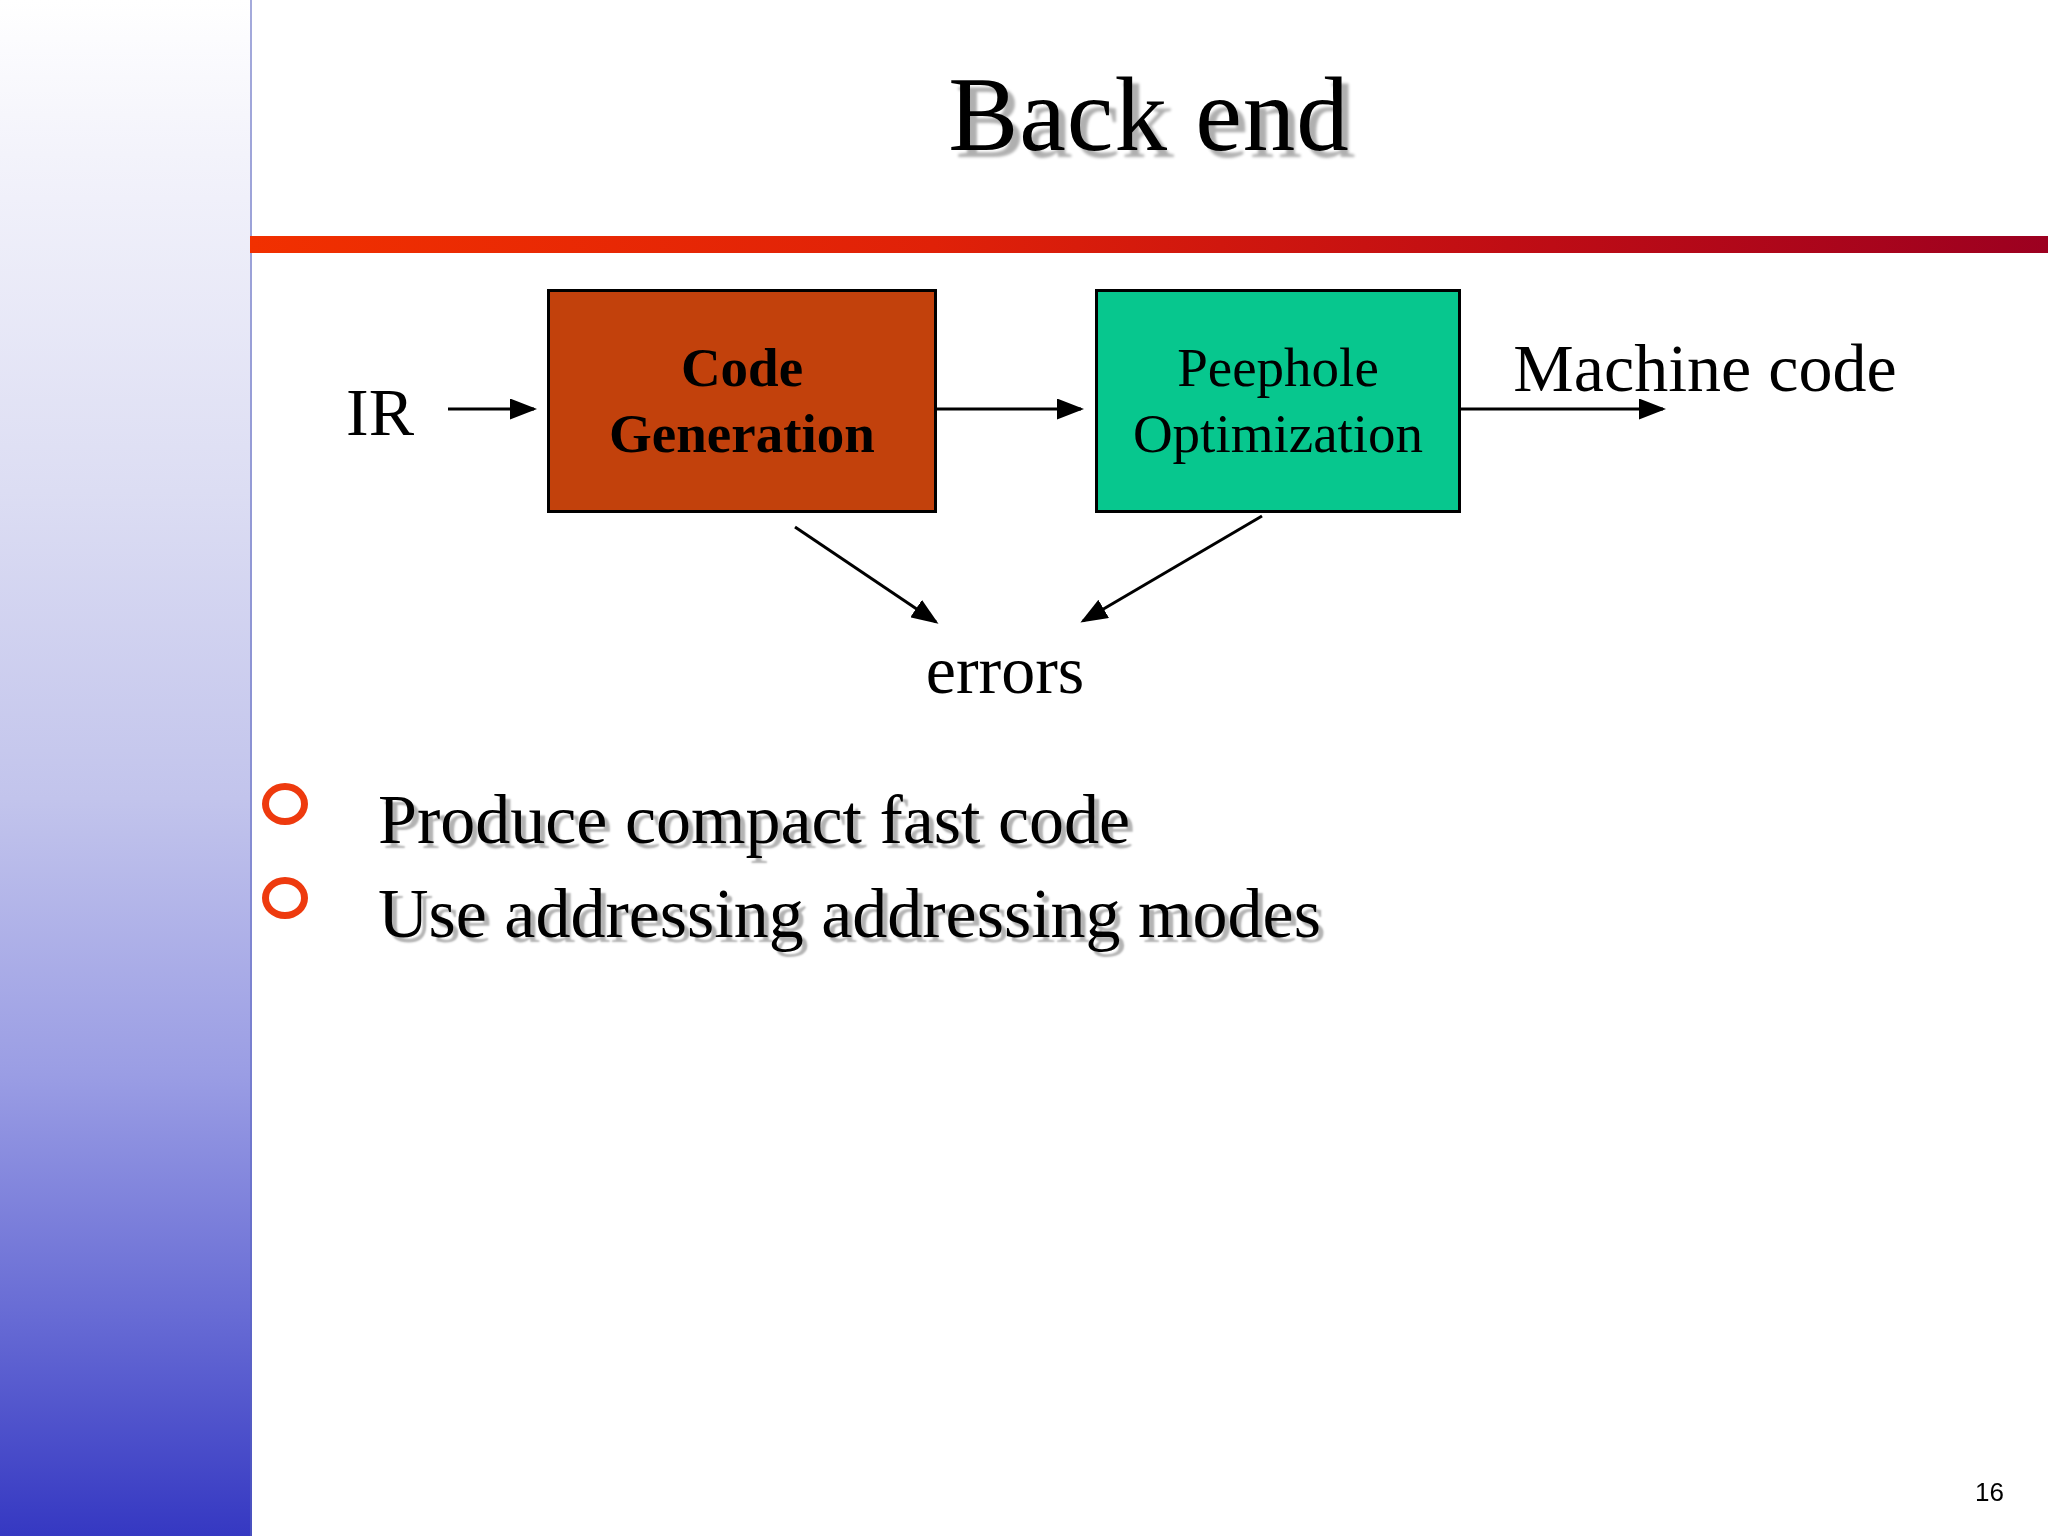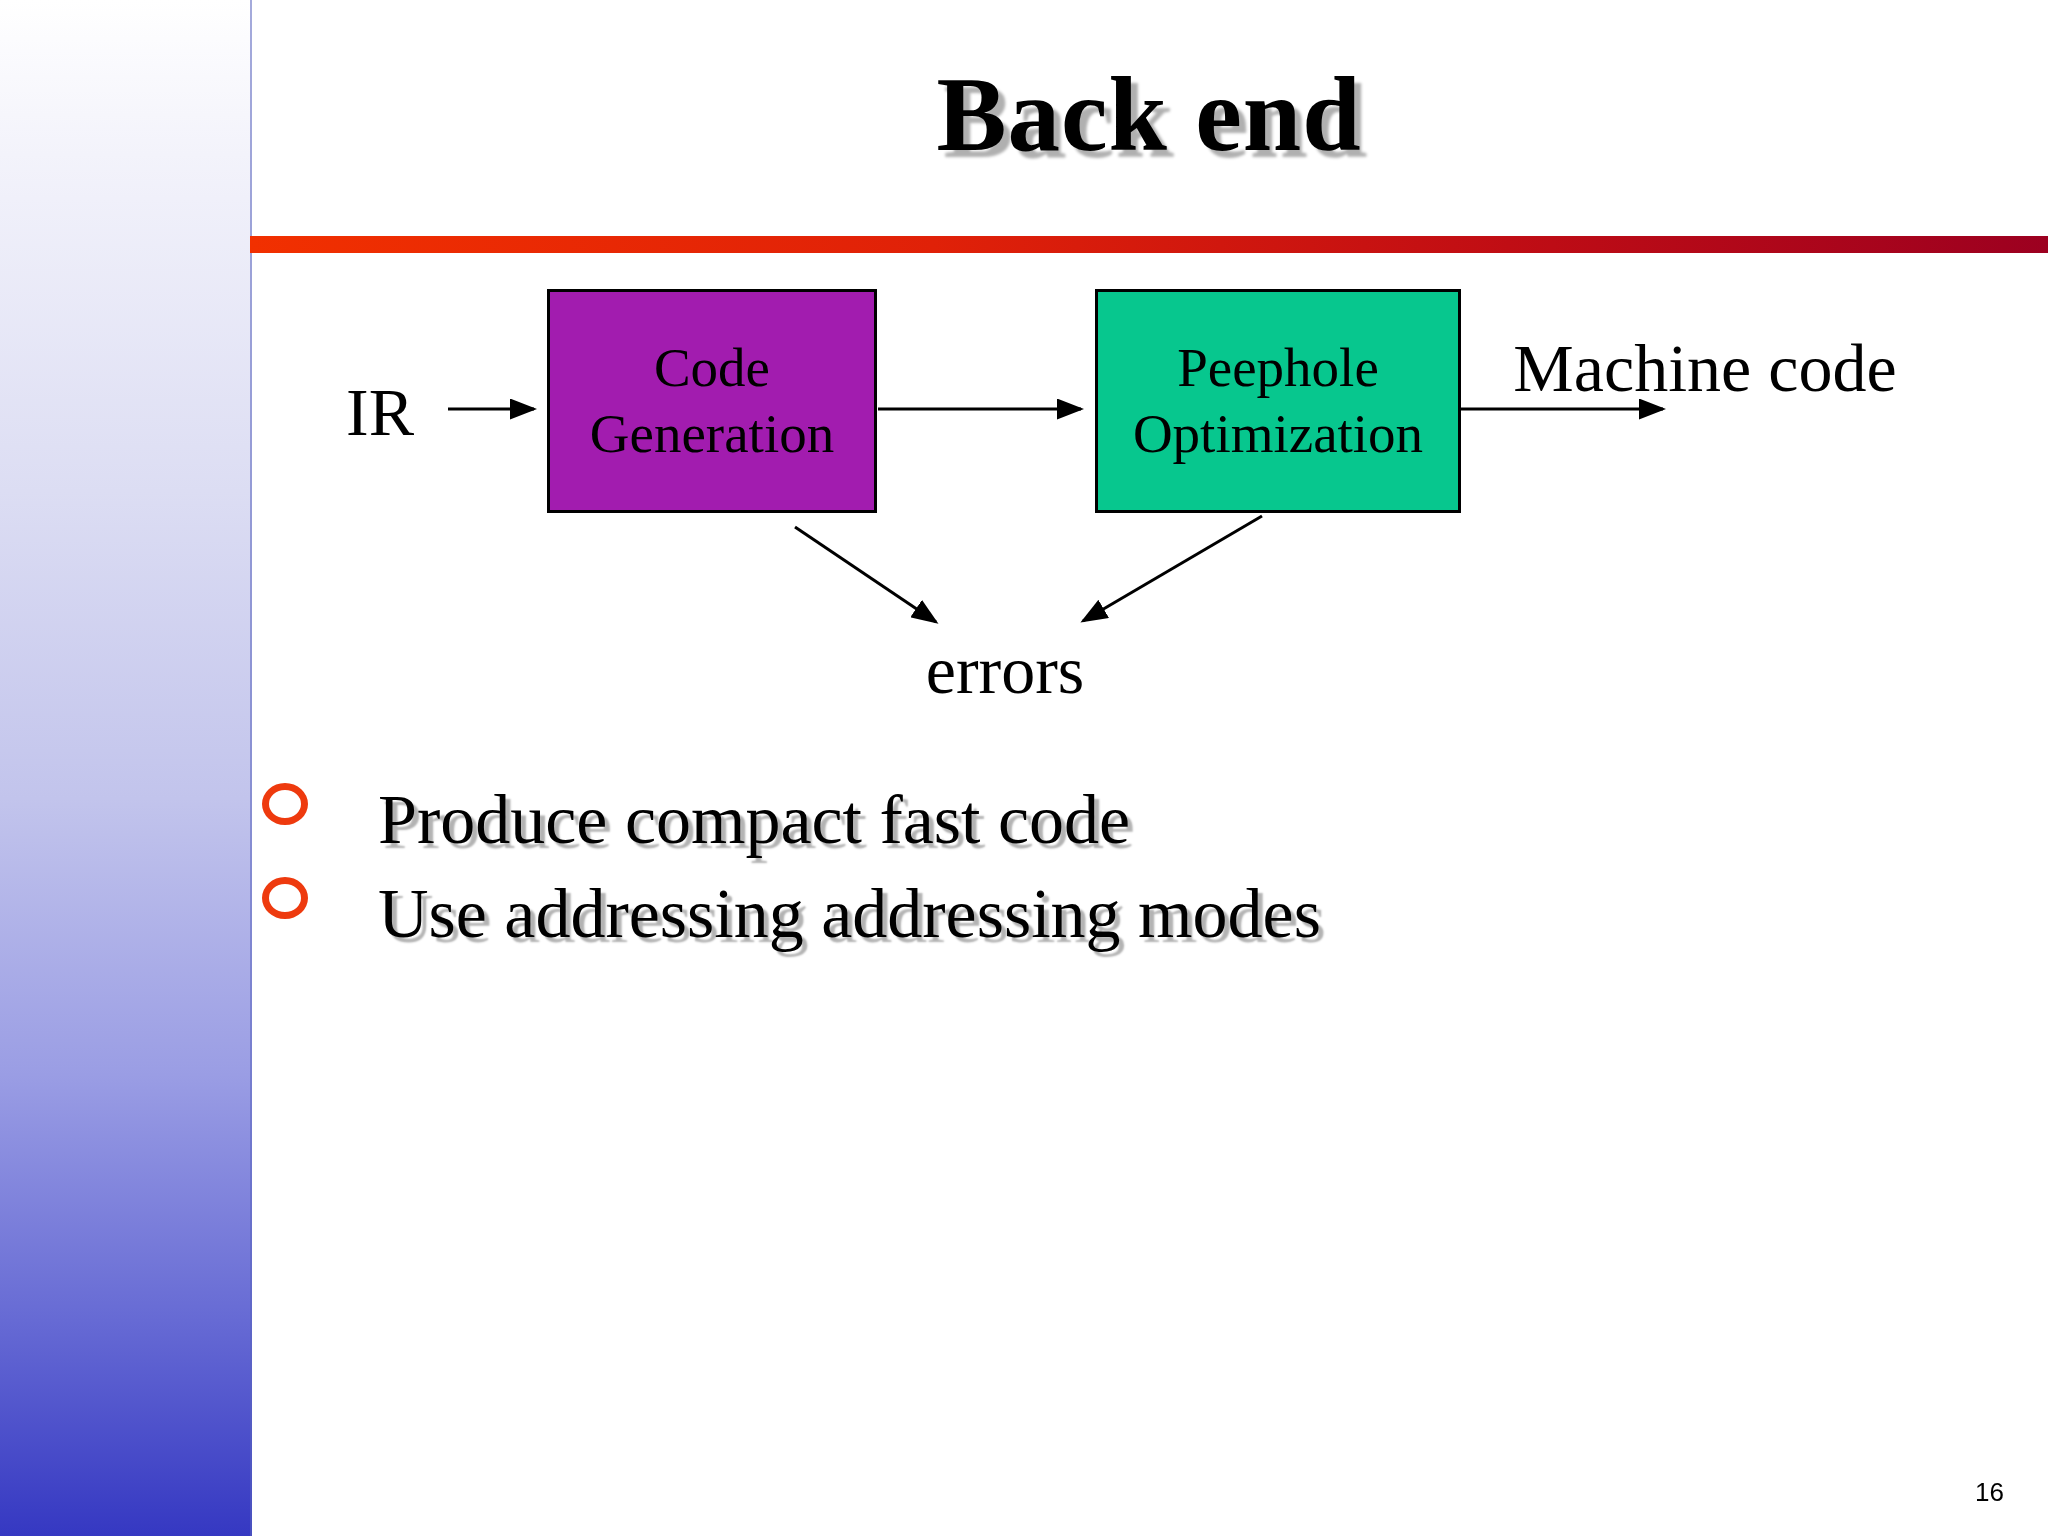--- a/index.html
+++ b/index.html
@@ -34,21 +34,21 @@
   }
 
   
   .title {
     position: absolute;
     left: 250px; top: 62px;
     width: 1798px;
     margin: 0;
     text-align: center;
     font-size: 105px;
-    font-weight: bold;
+    font-weight: normal;
     line-height: 1;
     letter-spacing: 1px;
     text-shadow: 7px 7px 3px #b0b0b0;
   }
 
   
   .accent-line {
     position: absolute;
     left: 250px; top: 236px;
     width: 1798px; height: 17px;
@@ -76,21 +76,21 @@
     border: 3px solid #000000;
     box-sizing: border-box;
     display: flex;
     flex-direction: column;
     align-items: center;
     justify-content: center;
     text-align: center;
     font-size: 55px;
     line-height: 66px;
   }
-  .dg-box.codegen  { left: 547px;  width: 330px; background: #a21caf; }
+  .dg-box.codegen  { left: 547px;  width: 390px; background: #c2410c; font-weight: bold; }
   .dg-box.peephole { left: 1095px; width: 366px; background: #07c78e; }
 
   svg.arrows {
     position: absolute;
     left: 250px; top: 250px;
     width: 1798px; height: 500px;
     overflow: visible;
   }
 
   

